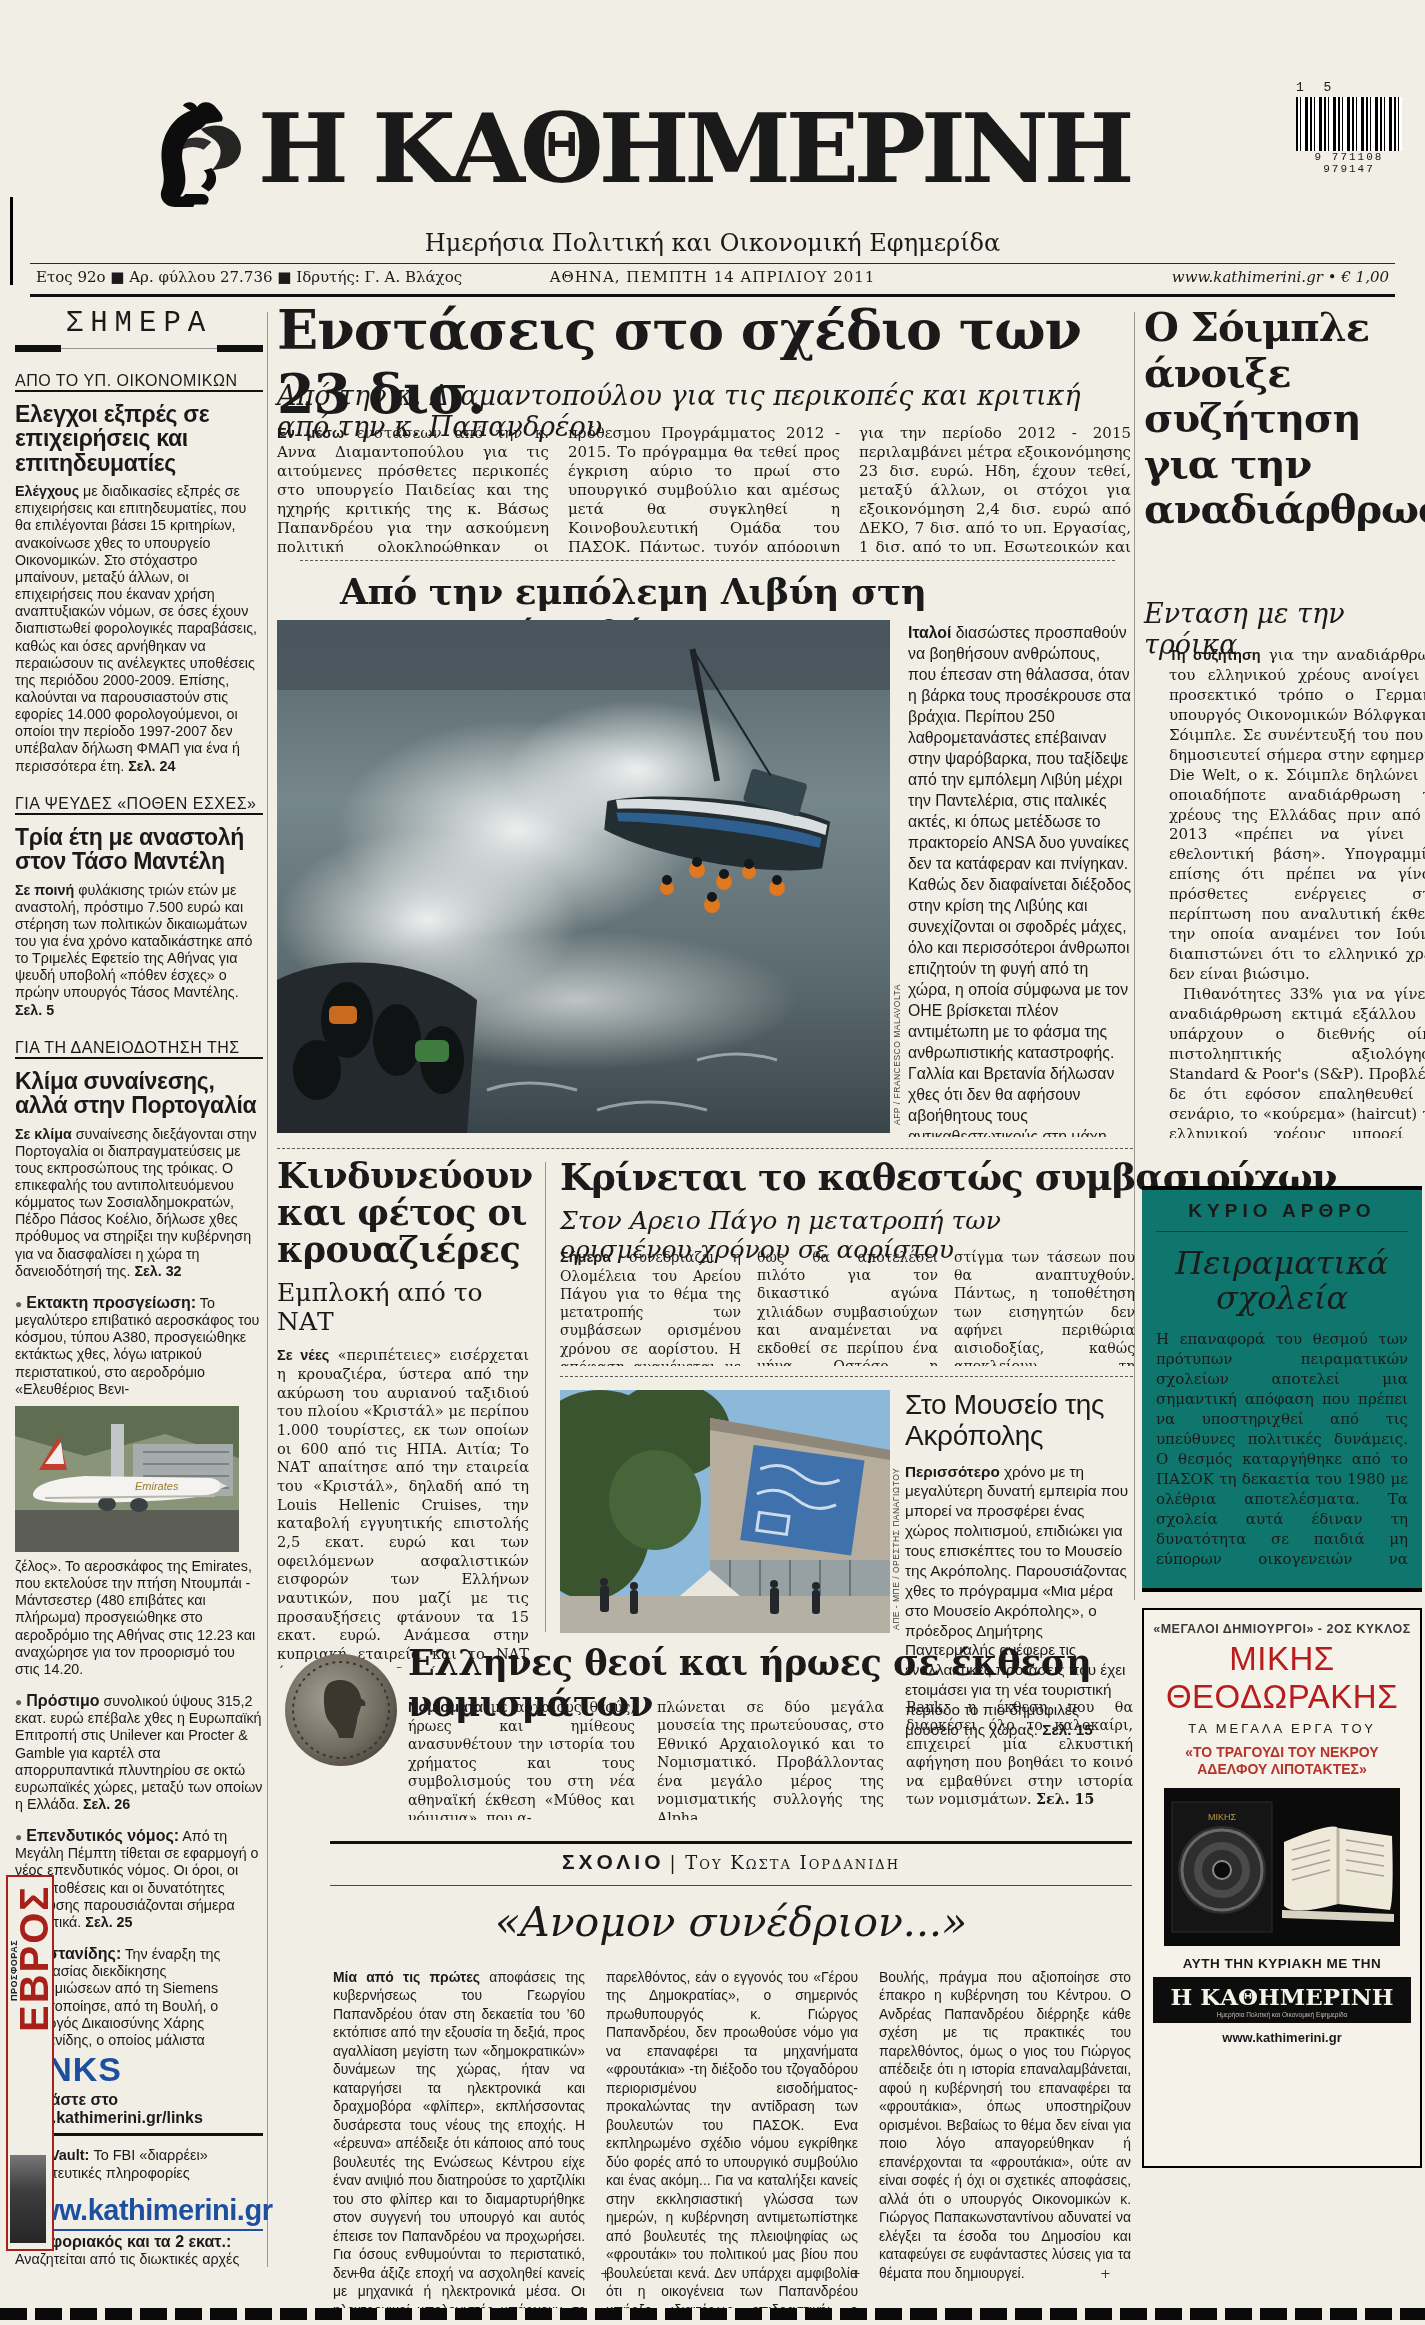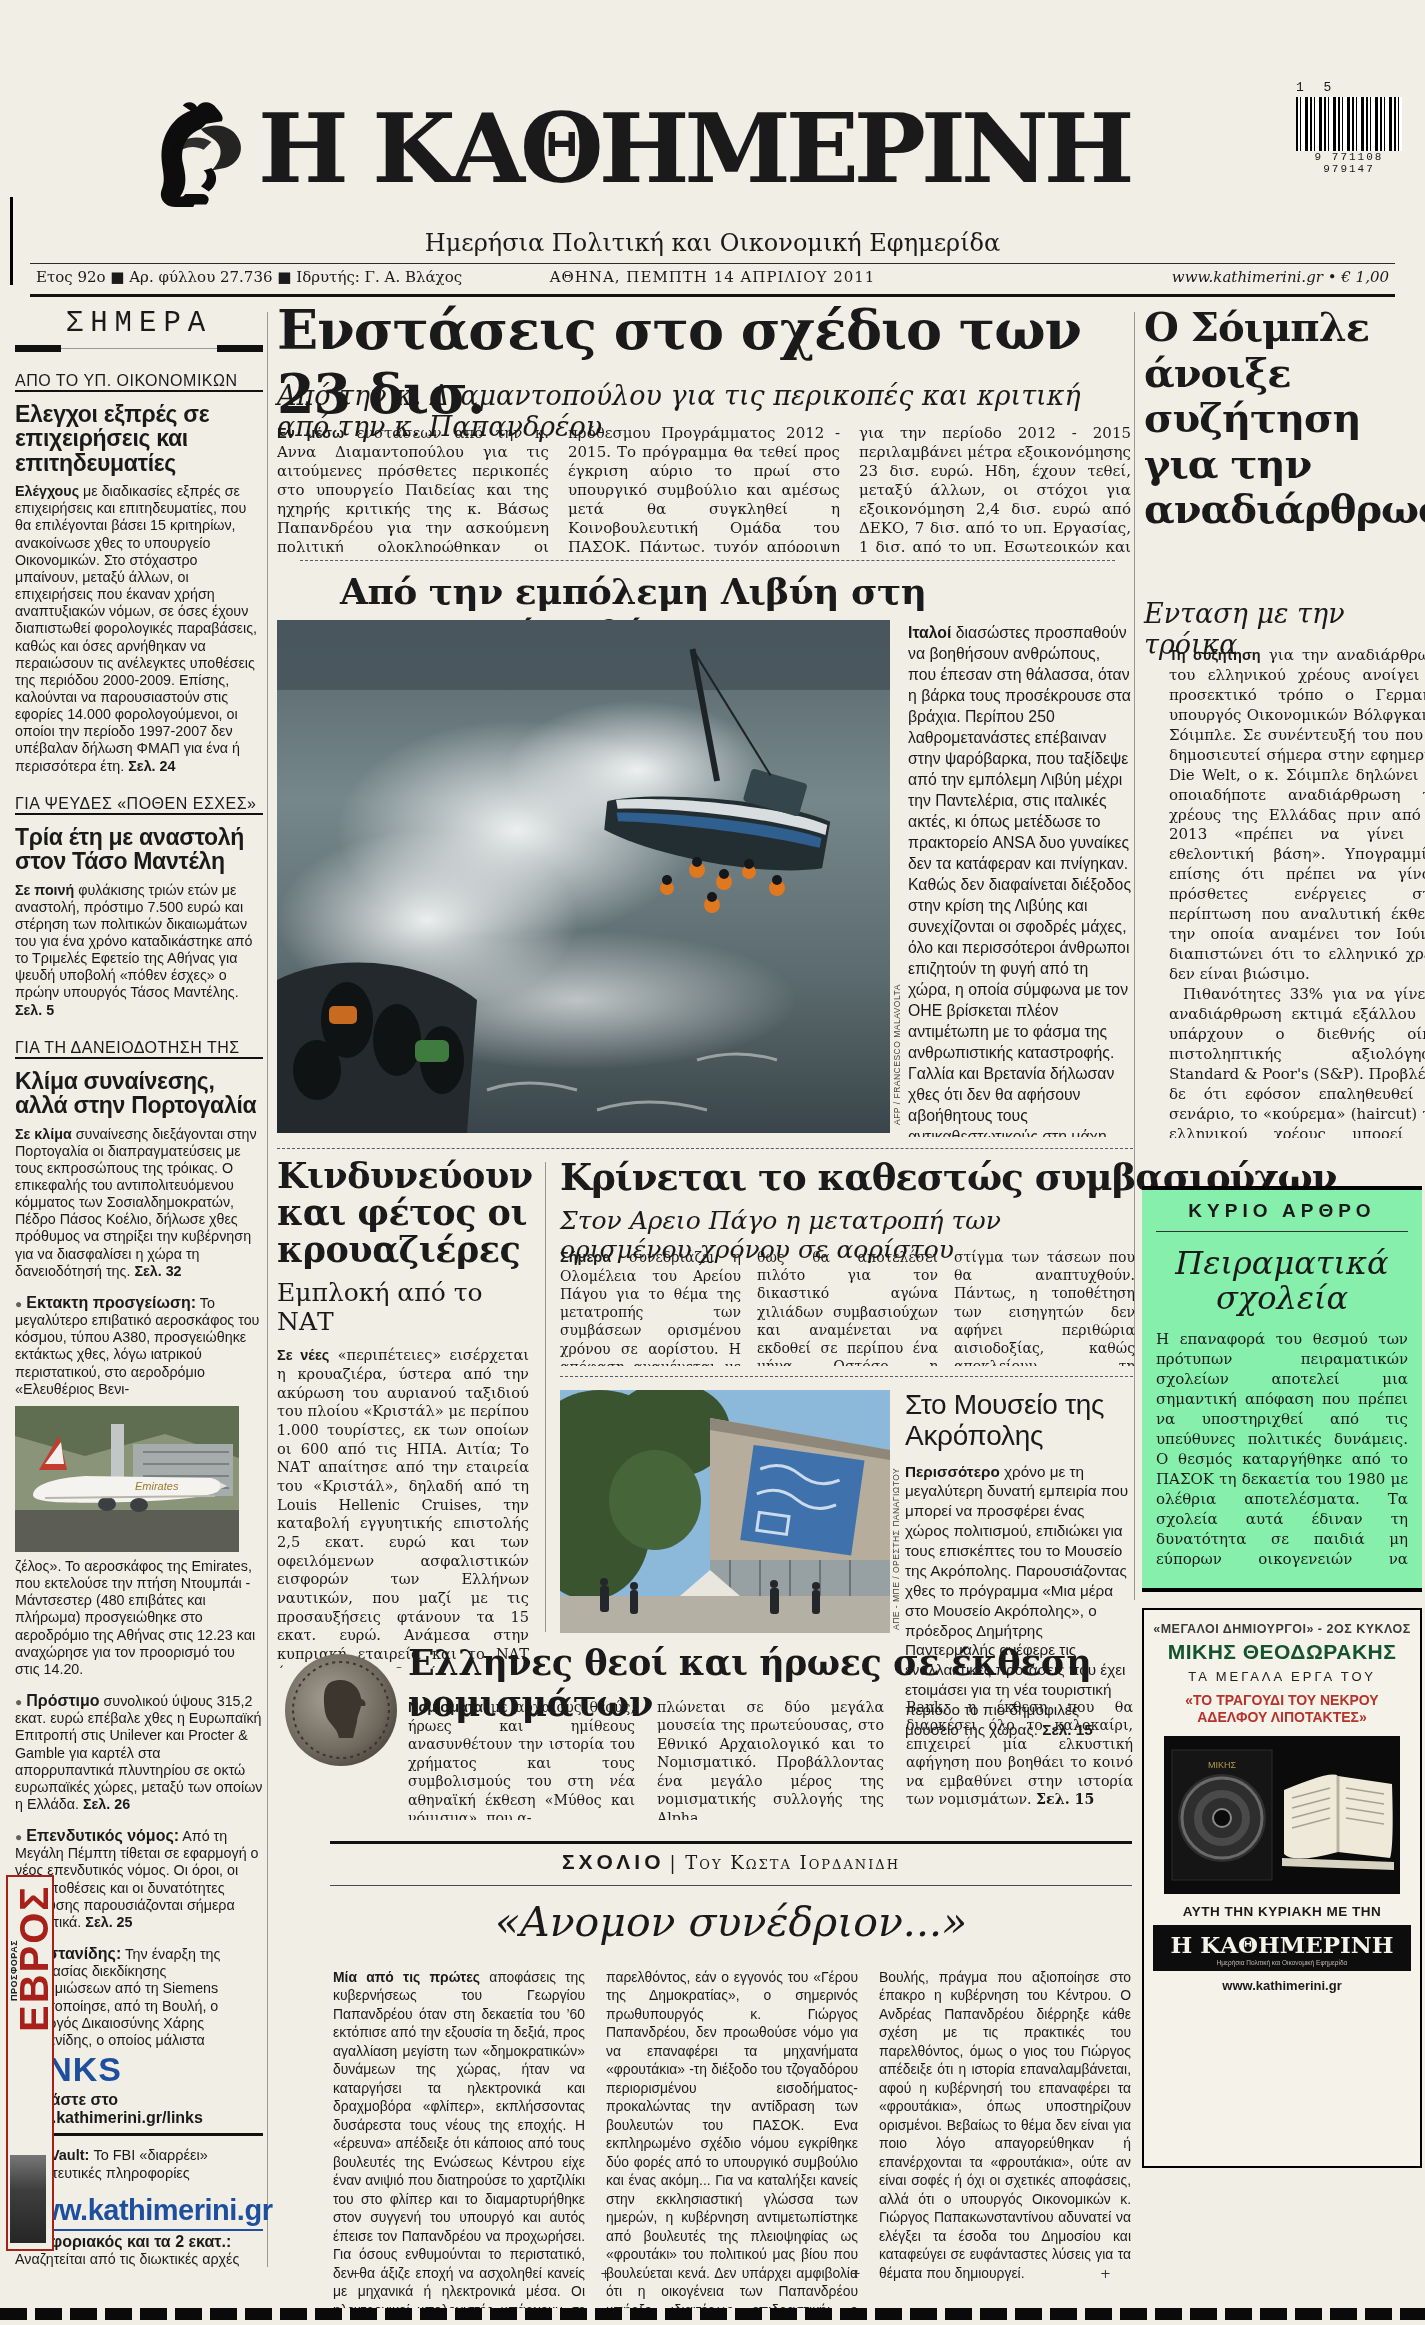--- a/index.html
+++ b/index.html
@@ -99,30 +99,30 @@
   #com-cols .c{width:252px;font-size:13.9px;line-height:1.33;text-align:justify;}
 
   
   #sch-head{left:1144px;top:304px;width:280px;font-size:40px;font-weight:bold;line-height:1.14;letter-spacing:-1px;}
   #sch-sub{left:1144px;top:598px;width:280px;font-size:27px;font-style:italic;}
   #sch-body{left:1144px;top:646px;width:280px;height:492px;overflow:hidden;font-size:15px;line-height:1.33;text-align:justify;margin-left:25px;}
   #sch-body p{margin:0;}
   #sch-body p + p{text-indent:14px;}
 
   #edbox{left:1142px;top:1186px;width:252px;height:378px;border-top:4px solid #000;border-bottom:4px solid #000;
-     padding:10px 14px;background:#86efac;}
+     padding:10px 14px;background:#0f766e;}
   #ed-label{font-family:"Liberation Sans",sans-serif;font-weight:bold;font-size:19px;letter-spacing:5px;text-align:center;
      border-bottom:1px solid #333;padding-bottom:9px;}
   #ed-head{font-size:32px;font-style:italic;text-align:center;line-height:1.1;margin-top:14px;}
   #ed-body{font-size:15px;line-height:1.33;text-align:justify;margin-top:14px;height:238px;overflow:hidden;font-weight:500;}
 
   #adbox{left:1142px;top:1608px;width:258px;height:532px;border:2px solid #000;background:#f5f2ea;
      padding:12px 9px;text-align:center;font-family:"Liberation Sans",sans-serif;}
   #ad-series{font-size:12.5px;font-weight:bold;color:#3a3a3a;letter-spacing:.5px;}
-  #ad-artist{font-size:21px;font-weight:bold;color:#14532d;margin-top:4px;letter-spacing:.5px;}
+  #ad-artist{font-size:33px;font-weight:normal;color:#b91c1c;margin-top:4px;letter-spacing:.5px;}
   #ad-line{font-size:13px;letter-spacing:3px;margin-top:5px;color:#222;}
   #ad-title{font-size:14px;font-weight:bold;color:#b5332a;margin:8px auto 0 auto;width:210px;line-height:1.2;}
   #ad-media{width:236px;height:158px;margin:10px auto 0 auto;display:block;}
   #ad-promo{font-size:13.5px;font-weight:bold;margin-top:10px;letter-spacing:.5px;}
   #ad-brandbar{background:#0d0d0d;color:#f5f2ea;margin-top:6px;padding:6px 2px 5px 2px;}
   #ad-brand{font-family:"DejaVu Serif",serif;font-weight:bold;font-size:23px;letter-spacing:0;}
   #ad-brandsub{font-size:6.5px;color:#bdb9b0;margin-top:1px;}
   #ad-site{font-size:13px;font-weight:bold;margin-top:7px;}
 
   

